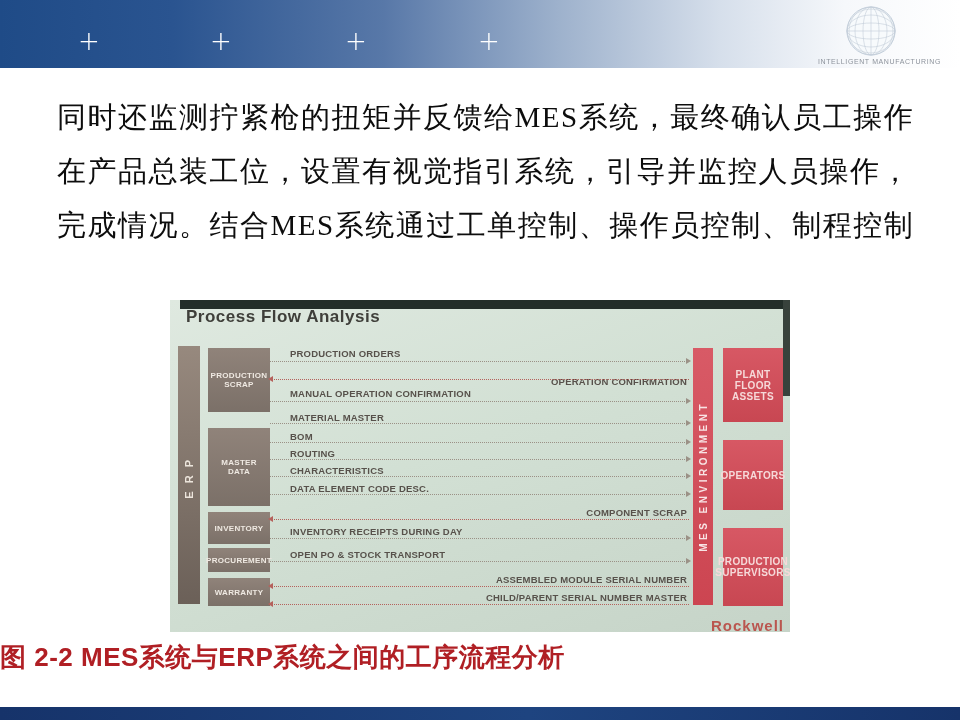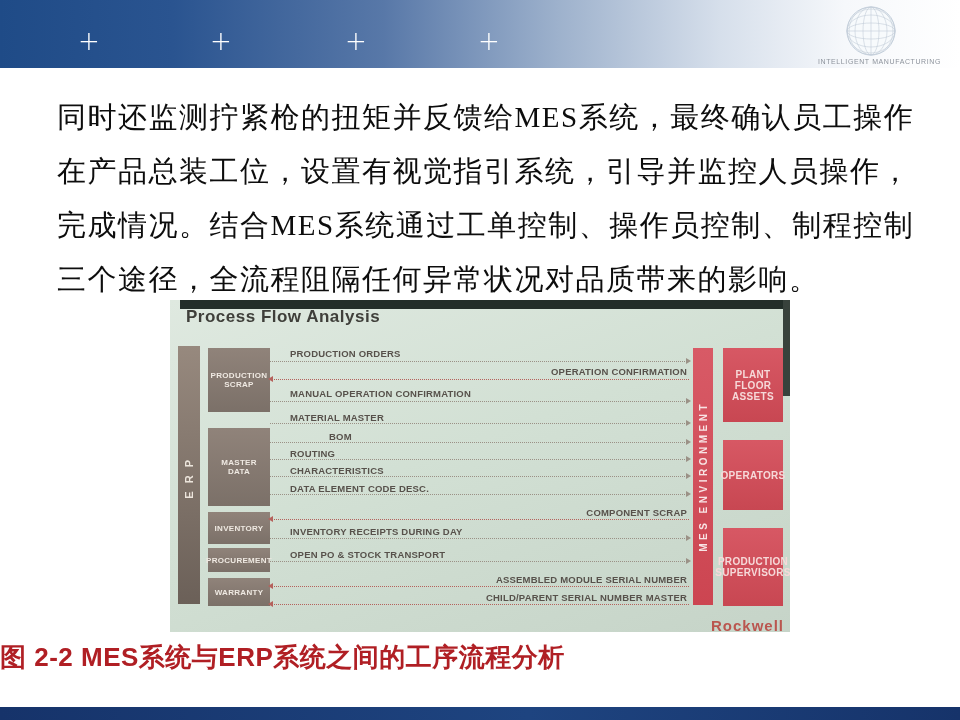--- a/index.html
+++ b/index.html
@@ -96,21 +96,20 @@
         <line x1="26" y1="2" x2="26" y2="50" stroke="#c3cdd8" stroke-width="0.6"></line>
       </svg>
       <span class="logo-caption">INTELLIGENT MANUFACTURING</span>
     </div>
   </div>
 
   <div class="para" id="para">
       <div class="para-line">同时还监测拧紧枪的扭矩并反馈给MES系统，最终确认员工操作</div>
       <div class="para-line">在产品总装工位，设置有视觉指引系统，引导并监控人员操作，</div>
       <div class="para-line">完成情况。结合MES系统通过工单控制、操作员控制、制程控制</div>
-      <div class="para-line">三个途径，全流程阻隔任何异常状况对品质带来的影响。</div>
     </div>
 
   <div class="figure">
     <div class="photo-topstrip"></div>
     <div class="photo-rightedge"></div>
     <div class="figure-title">Process Flow Analysis</div>
 
     <div class="erp-bar">
       <span class="vtext">ERP</span>
     </div>
@@ -127,27 +126,27 @@
       </div>
     <div id="mes-col">
         <div class="mes-box" style="top: 48px; height: 74px;">PLANT FLOOR ASSETS</div>
         <div class="mes-box" style="top: 140px; height: 70px;">OPERATORS</div>
         <div class="mes-box" style="top: 228px; height: 78px;">PRODUCTION SUPERVISORS</div>
       </div>
 
     <div class="flow-layer" id="flow-layer">
         <div class="flow-label to_mes" style="top: 48px;">PRODUCTION ORDERS</div>
         <div class="flow-line to_mes" style="top: 61px;"></div>
-        <div class="flow-label to_erp" style="top: 66px;">OPERATION CONFIRMATION</div>
+        <div class="flow-label to_erp" style="top: 76px;">OPERATION CONFIRMATION</div>
         <div class="flow-line to_erp" style="top: 79px;"></div>
         <div class="flow-label to_mes" style="top: 88px;">MANUAL OPERATION CONFIRMATION</div>
         <div class="flow-line to_mes" style="top: 101px;"></div>
         <div class="flow-label to_mes" style="top: 112px;">MATERIAL MASTER</div>
         <div class="flow-line to_mes" style="top: 123px;"></div>
-        <div class="flow-label to_mes" style="top: 131px; margin-left: 39px;">BOM</div>
+        <div class="flow-label to_mes" style="top: 131px;">BOM</div>
         <div class="flow-line to_mes" style="top: 142px;"></div>
         <div class="flow-label to_mes" style="top: 148px;">ROUTING</div>
         <div class="flow-line to_mes" style="top: 159px;"></div>
         <div class="flow-label to_mes" style="top: 165px;">CHARACTERISTICS</div>
         <div class="flow-line to_mes" style="top: 176px;"></div>
         <div class="flow-label to_mes" style="top: 183px;">DATA ELEMENT CODE DESC.</div>
         <div class="flow-line to_mes" style="top: 194px;"></div>
         <div class="flow-label to_erp" style="top: 207px;">COMPONENT SCRAP</div>
         <div class="flow-line to_erp" style="top: 219px;"></div>
         <div class="flow-label to_mes" style="top: 226px;">INVENTORY RECEIPTS DURING DAY</div>

